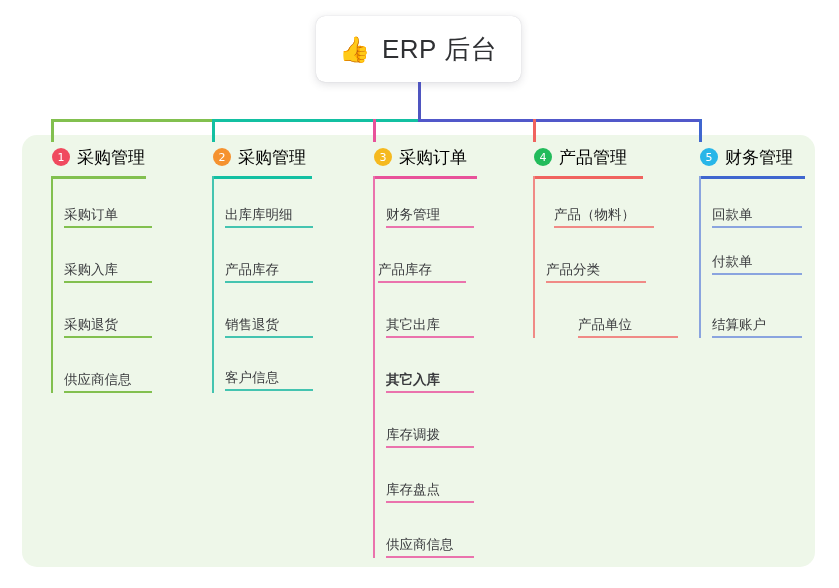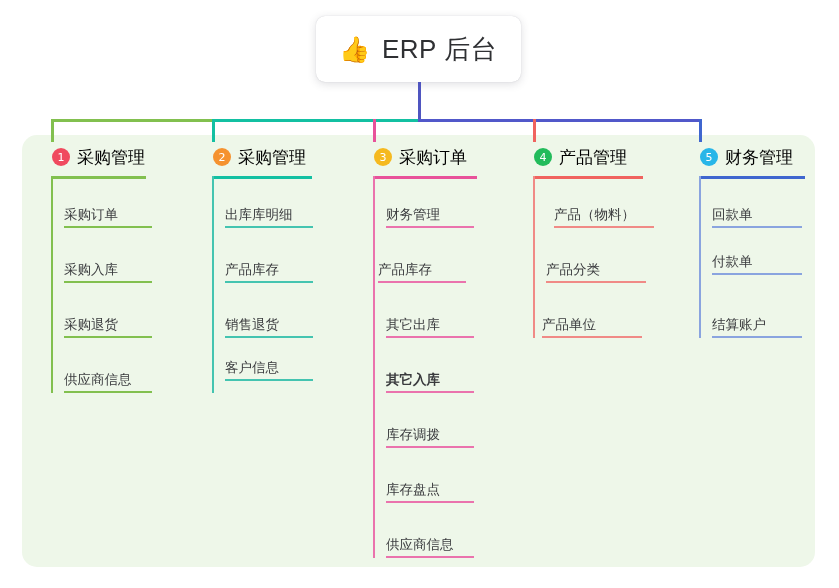--- a/index.html
+++ b/index.html
@@ -155,21 +155,21 @@
       <span class="leaf-rule" style="width: 88px; background: rgb(68, 196, 176);"></span>
     </div>
     <div class="leaf" style="left: 225px; top: 264px; width: 88px;">
       <span class="leaf-label">产品库存</span>
       <span class="leaf-rule" style="width: 88px; background: rgb(68, 196, 176);"></span>
     </div>
     <div class="leaf" style="left: 225px; top: 319px; width: 88px;">
       <span class="leaf-label">销售退货</span>
       <span class="leaf-rule" style="width: 88px; background: rgb(68, 196, 176);"></span>
     </div>
-    <div class="leaf" style="left: 225px; top: 362px; width: 88px; text-align: center;">
+    <div class="leaf" style="left: 225px; top: 372px; width: 88px; text-align: center;">
       <span class="leaf-label">客户信息</span>
       <span class="leaf-rule" style="width: 88px; background: rgb(68, 196, 176);"></span>
     </div>
     <div class="conn" style="left: 373px; top: 176px; width: 104px; height: 3px; background: rgb(232, 82, 154);"></div>
     <div class="conn" style="left: 373px; top: 176px; width: 2px; height: 382px; background: rgb(234, 115, 173);"></div>
     <div class="leaf" style="left: 386px; top: 209px; width: 88px;">
       <span class="leaf-label">财务管理</span>
       <span class="leaf-rule" style="width: 88px; background: rgb(234, 115, 173);"></span>
     </div>
     <div class="leaf" style="left: 378px; top: 264px; width: 88px;">
@@ -199,21 +199,21 @@
     <div class="conn" style="left: 533px; top: 176px; width: 110px; height: 3px; background: rgb(240, 99, 95);"></div>
     <div class="conn" style="left: 533px; top: 176px; width: 2px; height: 162px; background: rgb(240, 138, 134);"></div>
     <div class="leaf" style="left: 538px; top: 209px; width: 100px; margin-left: 16px;">
       <span class="leaf-label">产品（物料）</span>
       <span class="leaf-rule" style="width: 100px; background: rgb(240, 138, 134);"></span>
     </div>
     <div class="leaf" style="left: 546px; top: 264px; width: 100px;">
       <span class="leaf-label">产品分类</span>
       <span class="leaf-rule" style="width: 100px; background: rgb(240, 138, 134);"></span>
     </div>
-    <div class="leaf" style="left: 542px; top: 319px; width: 100px;">
+    <div class="leaf" style="left: 578px; top: 319px; width: 100px;">
       <span class="leaf-label">产品单位</span>
       <span class="leaf-rule" style="width: 100px; background: rgb(240, 138, 134);"></span>
     </div>
     <div class="conn" style="left: 699px; top: 176px; width: 106px; height: 3px; background: rgb(63, 102, 207);"></div>
     <div class="conn" style="left: 699px; top: 176px; width: 2px; height: 162px; background: rgb(138, 164, 223);"></div>
     <div class="leaf" style="left: 712px; top: 209px; width: 90px;">
       <span class="leaf-label">回款单</span>
       <span class="leaf-rule" style="width: 90px; background: rgb(138, 164, 223);"></span>
     </div>
     <div class="leaf" style="left: 712px; top: 256px; width: 90px;">

